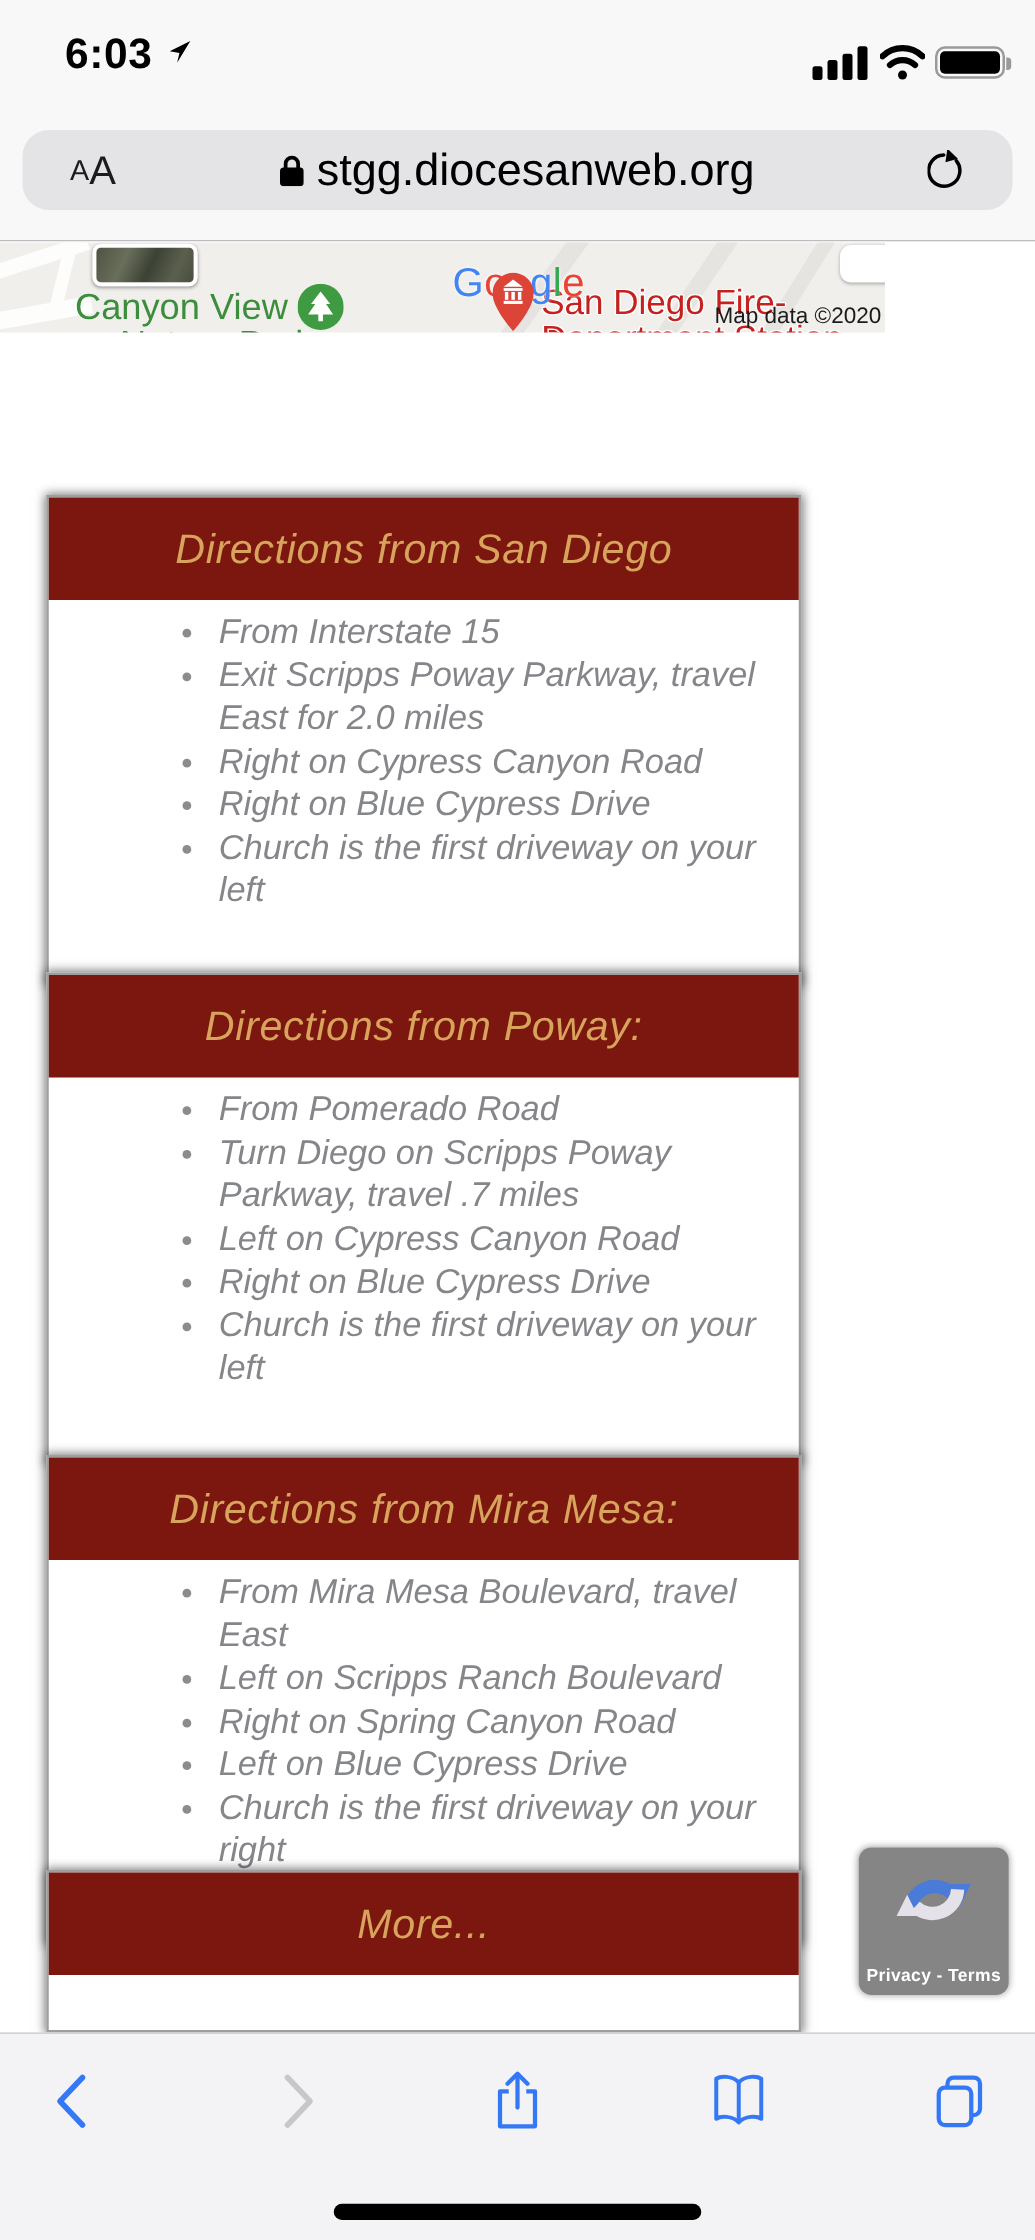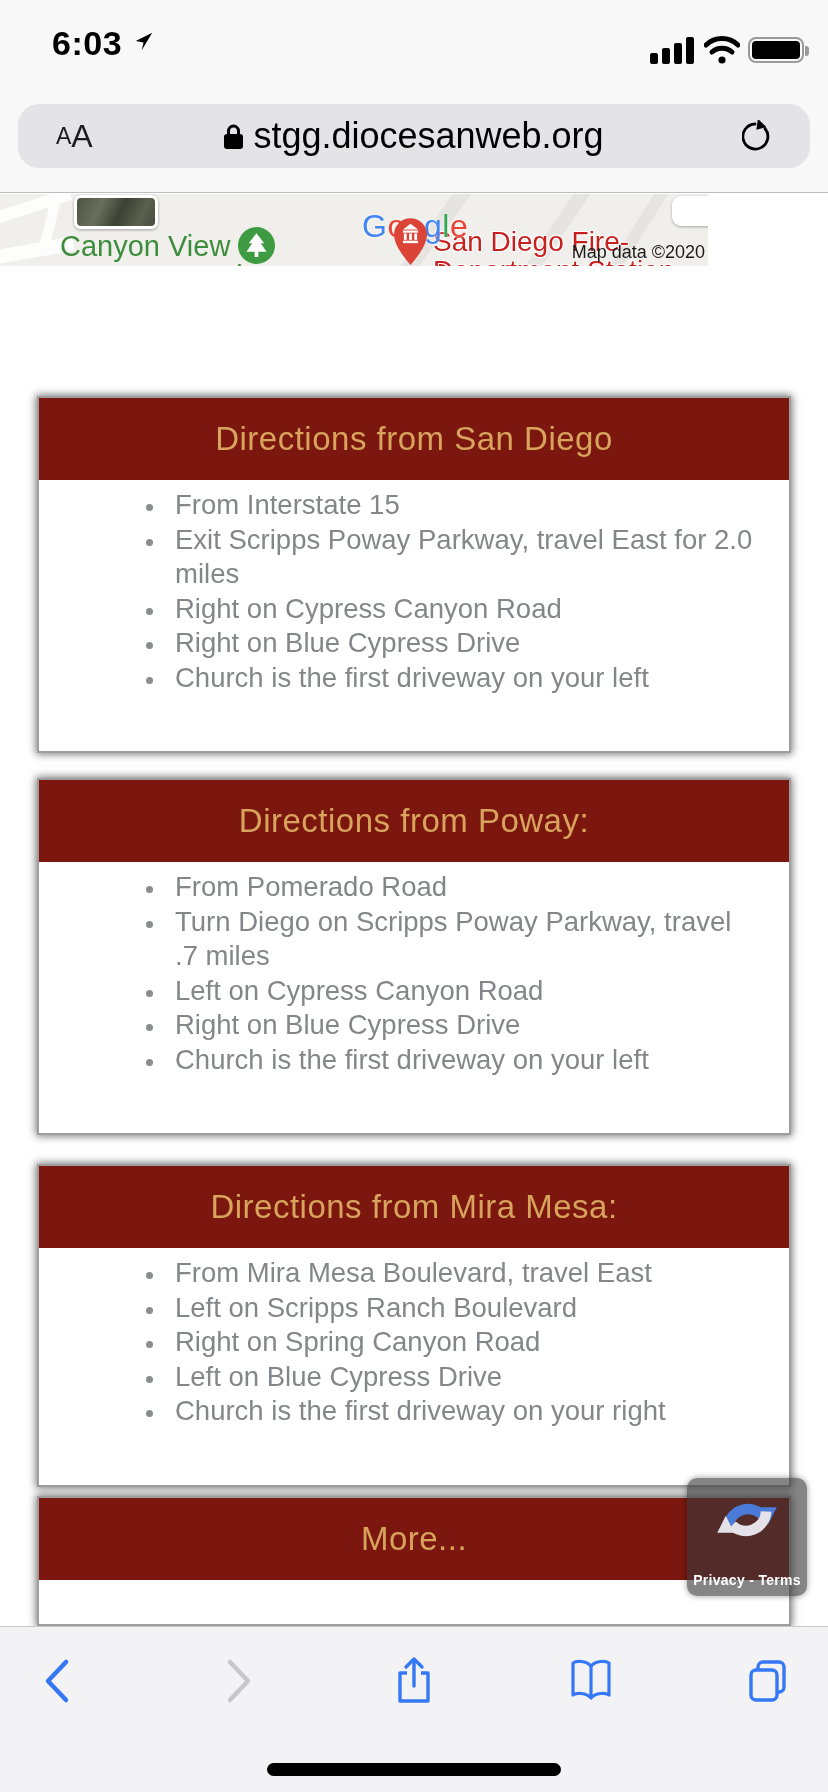--- a/index.html
+++ b/index.html
@@ -66,22 +66,22 @@
   .poi1{position:absolute;left:433px;top:32px;font-size:28px;color:var(--poi-red);z-index:2;
         text-shadow:-1px -1px 0 #fff,1px -1px 0 #fff,-1px 1px 0 #fff,1px 1px 0 #fff;}
   .poi2{position:absolute;left:433px;top:61px;font-size:28px;color:var(--poi-red);z-index:2;
         text-shadow:-1px -1px 0 #fff,1px -1px 0 #fff,-1px 1px 0 #fff,1px 1px 0 #fff;}
   .map-ctrl{position:absolute;left:672px;top:2px;width:80px;height:30px;background:#fff;border-radius:9px;box-shadow:0 1px 3px rgba(0,0,0,.3);z-index:2;}
   .attrib{position:absolute;right:3px;top:48px;z-index:4;display:flex;gap:0;font-size:18px;color:#1b1b1b;flex-direction:column;}
   .attrib .dot{font-size:18px;color:#444;}
   
   .content{position:absolute;left:0;top:0;width:828px;height:1792px;z-index:10;}
   .dir-box{
-    position:absolute;left:37px;width:754px;background:#fff;
-    border:2px solid #9e9e9e;box-shadow:0 0 8px 1px rgba(0,0,0,.55);
+    position:absolute;left:37px;width:604px;background:#fff;
+    border:2px solid #9e9e9e;box-shadow:0 0 8px 1px rgba(0,0,0,.55);font-style:italic;
   }
   .dir-box:nth-of-type(1){top:396px;}
   .dir-box:nth-of-type(2){top:778px;}
   .dir-box:nth-of-type(3){top:1164px;}
   .dir-box:nth-of-type(4){top:1496px;}
   .dir-header{height:82px;background:var(--header-bg);display:flex;align-items:center;justify-content:center;}
   .dir-header h2{margin:0;font-size:33px;font-weight:400;color:var(--header-text);letter-spacing:.5px;}
   .dir-body ul{margin:0;padding:8px 30px 56px 128px;list-style:disc outside;}
   .dir-body li{font-size:27.5px;line-height:34.5px;color:var(--list-text);padding-left:8px;}
   .dir-body li::marker{color:#8a8c8f;font-size:24px;}

